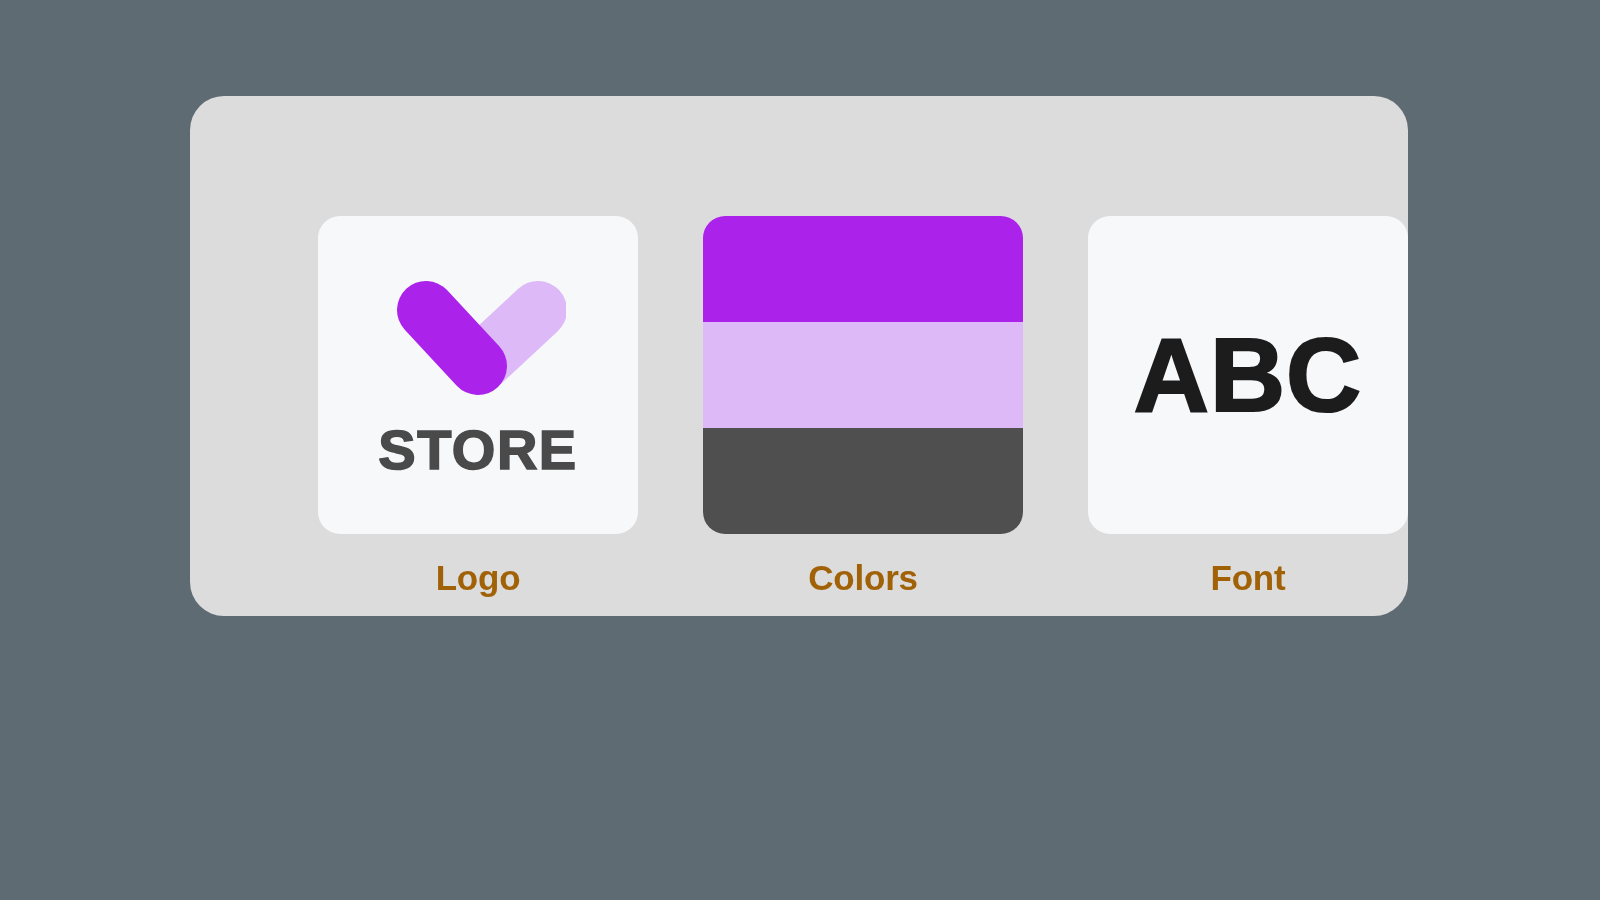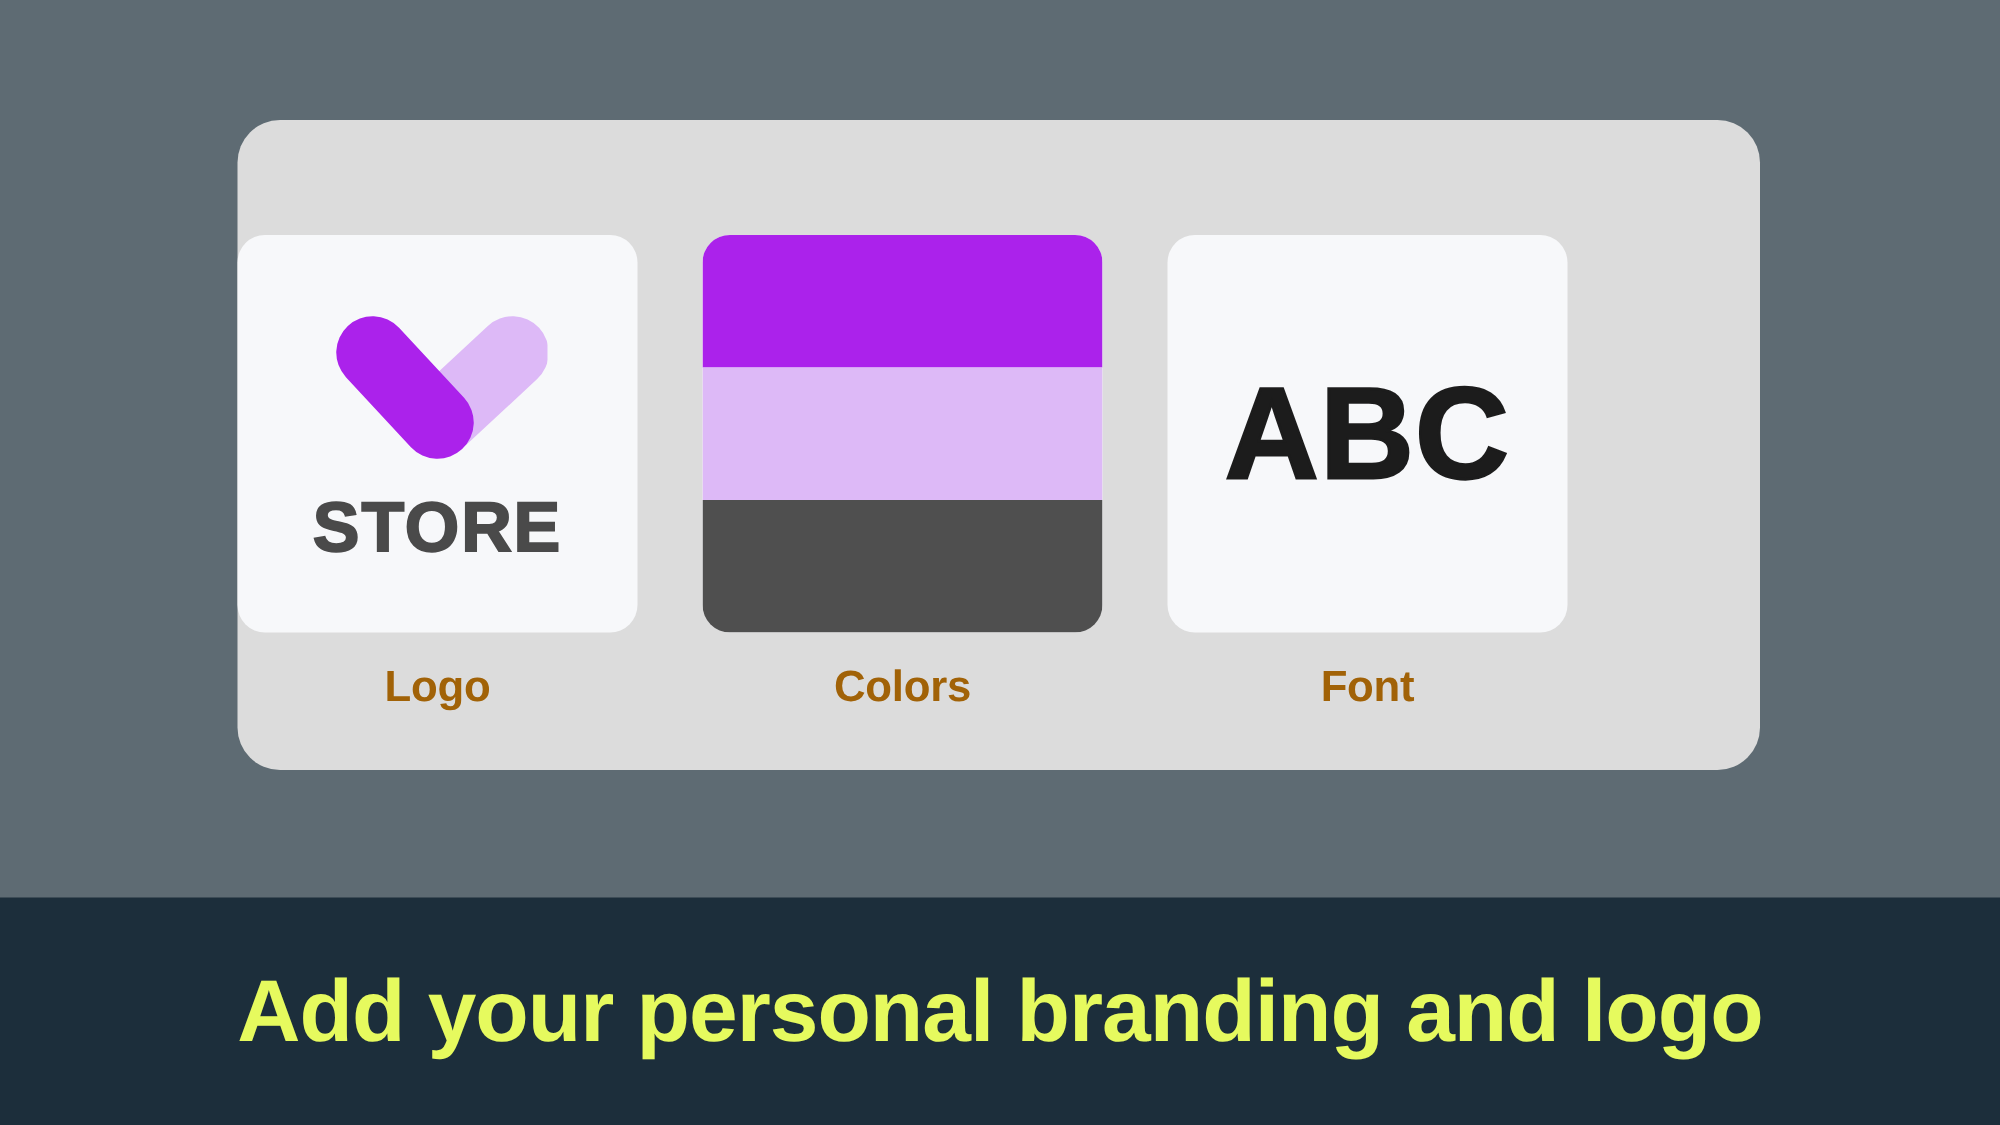--- a/index.html
+++ b/index.html
@@ -34,23 +34,23 @@
 
   #branding-items {
     position: absolute;
     left: 0;
     top: 0;
     width: 100%;
     height: 100%;
     display: flex;
     flex-direction: row;
     align-items: flex-start;
-    justify-content: flex-start;
-    gap: 52px;
-    padding-top: 92px;
+    justify-content: flex-end;
+    gap: 65px;
+    padding-top: 120px;
     box-sizing: border-box;
   }
 
   .branding-item {
     display: flex;
     flex-direction: column;
     align-items: center;
     width: 320px;
   }
 
@@ -184,17 +184,14 @@
       <div class="branding-item">
         <div class="preview-card font-card">
           <span class="font-sample">ABC</span>
         </div>
         <span class="item-label">Font</span>
       </div>
 
     </div>
   </div>
 
-  <div id="caption-banner">
-    <span id="caption-text">Add your personal branding and logo</span>
-  </div>
 
 </div>
 
 </body></html>

